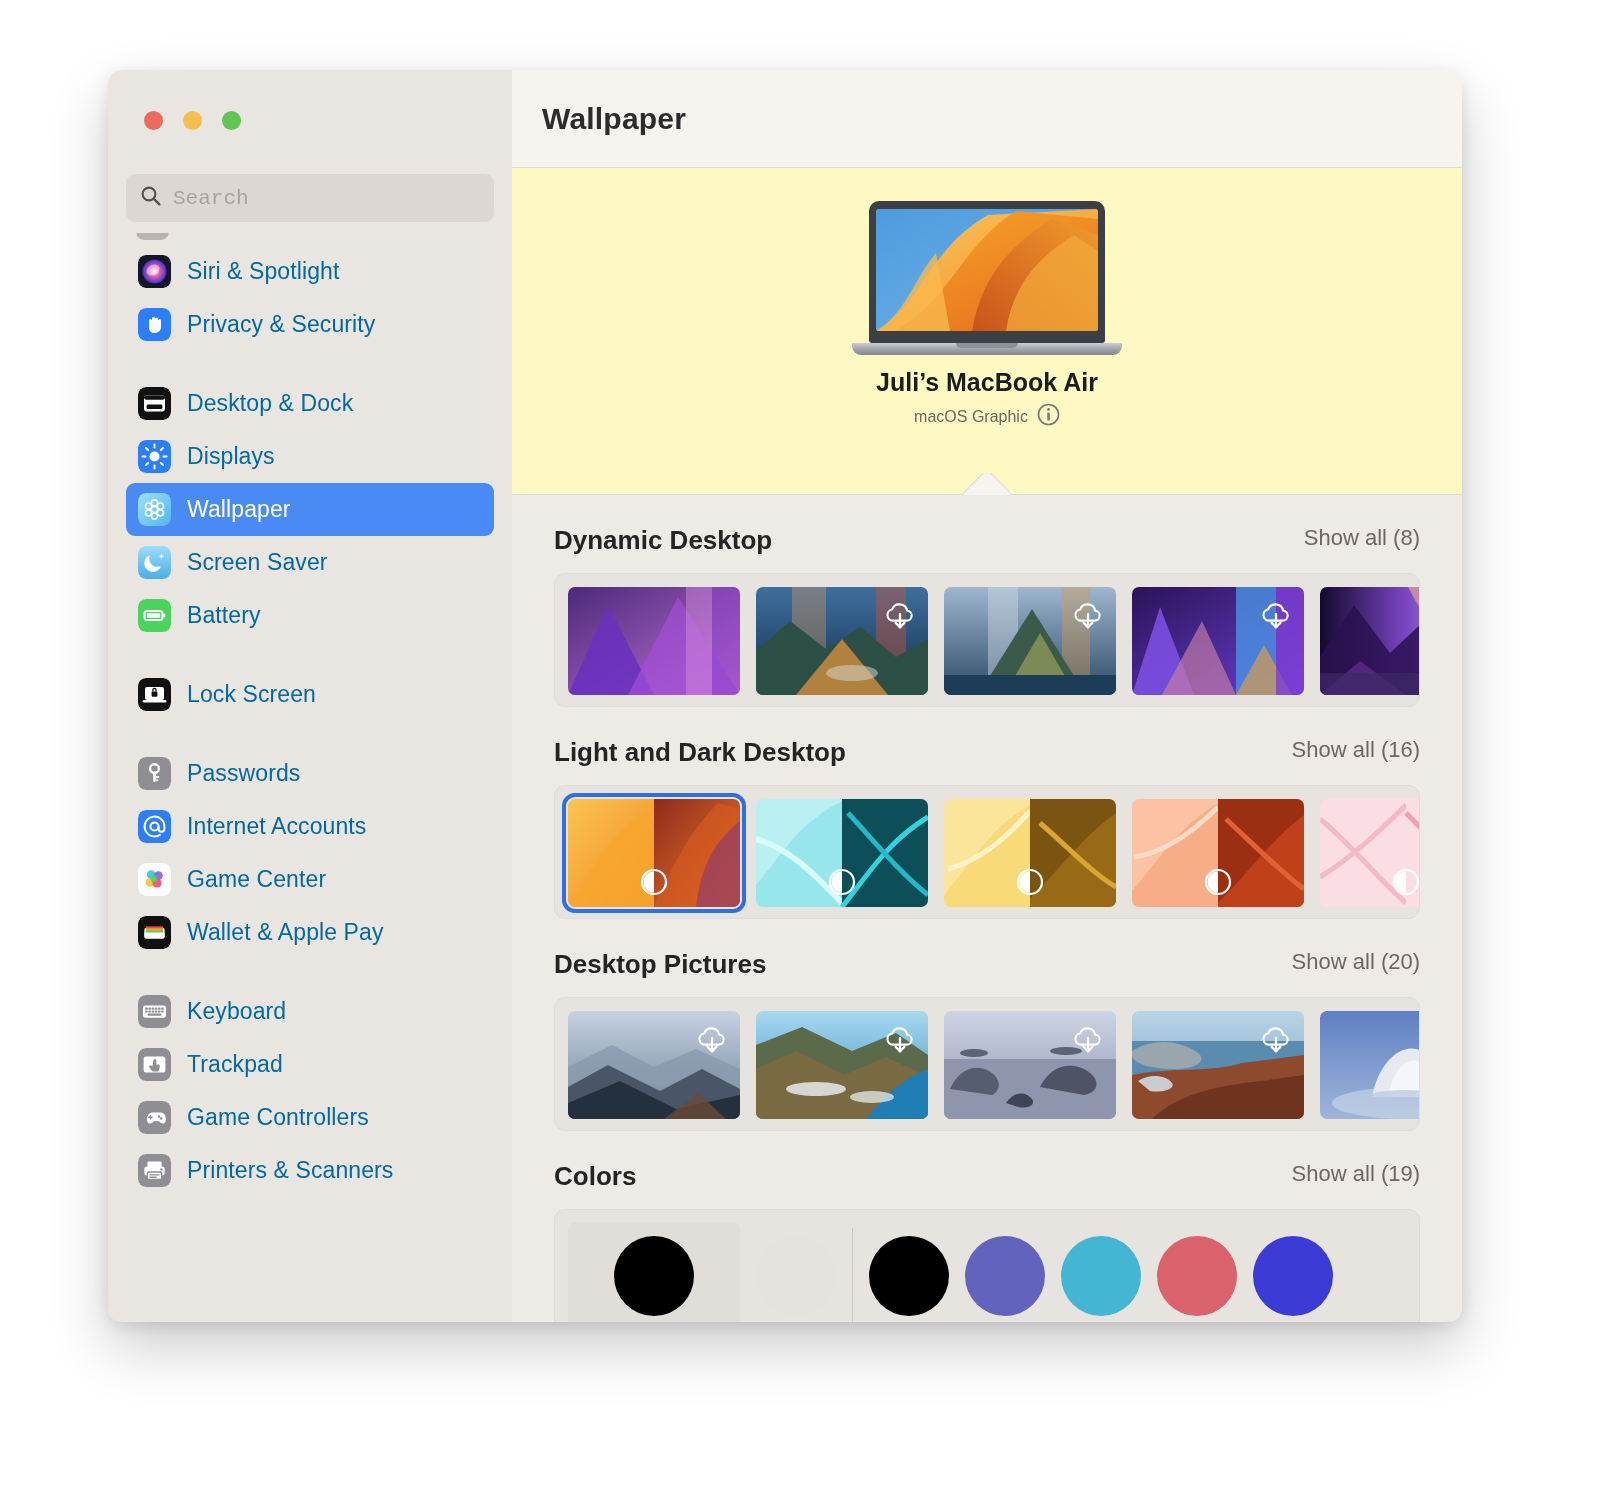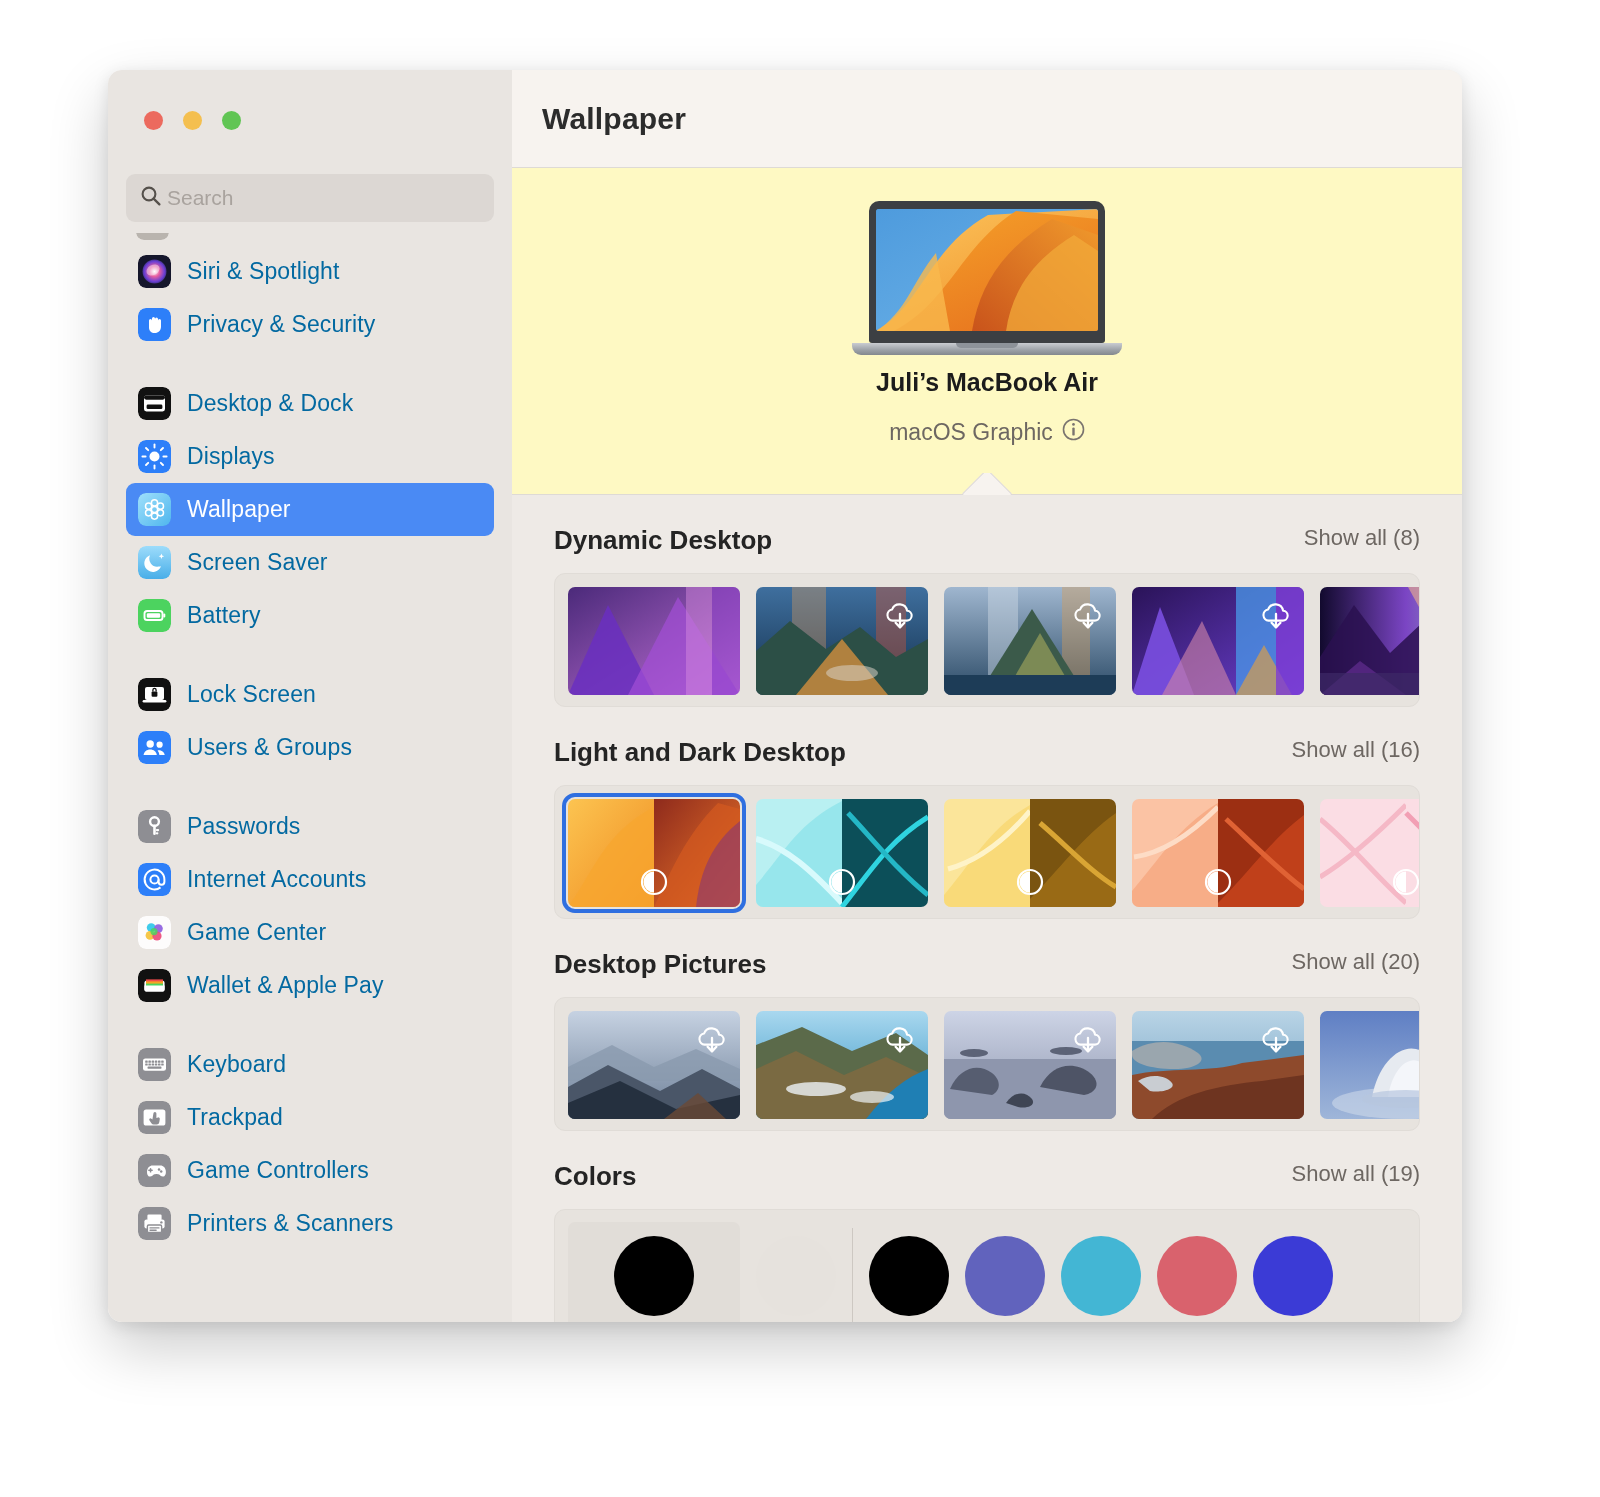--- a/index.html
+++ b/index.html
@@ -38,22 +38,22 @@
 
   .searchwrap {
     position:absolute; top:104px; left:18px;
     width:368px; height:48px;
     background:#dcd7d3; border-radius:9px;
     display:flex; align-items:center; padding:0 14px;
   }
   .searchwrap svg { flex:0 0 auto; }
   .searchwrap input {
     border:0; outline:0; background:transparent;
-    font-family:Liberation Sans, sans-serif;
-    font-size:21px; color:#0f172a; margin-left:5px; width:100%;
+    font-family:Liberation Mono, monospace;
+    font-size:21px; color:#0f172a; margin-left:11px; width:100%;
   }
   .searchwrap input::placeholder { color:#a9a39e; }
 
   .navscroll {
     position:absolute; top:163px; left:0; right:0; bottom:0;
     overflow:hidden;
   }
   .navinner { padding: 0 18px; }
   .cut { height: 12px; overflow:hidden; position:relative; }
   .cut .ic { position:absolute; top:-26px; left:10px; }
@@ -93,21 +93,21 @@
     width:62px; height:22px; overflow:hidden;
   }
   .notch:before{
     content:""; position:absolute; left:50%; top:3px;
     width:34px; height:34px; background:#f7f3ef;
     border-left:1px solid #dedad5; border-top:1px solid #dedad5;
     transform:translateX(-50%) rotate(45deg);
   }
 
   .device-name { font-size:25px; font-weight:bold; color:#1c1c1c; margin-top:13px; }
-  .device-sub { font-size:23px; color:#6d6762; margin-top:21px; display:flex; align-items:center; gap:9px; }
+  .device-sub { font-size:16px; color:#6d6762; margin-top:6px; display:flex; align-items:center; gap:9px; }
 
   
   .laptop { width:270px; position:relative; }
   .lid {
     width:236px; margin:0 auto;
     background:#3c3f43; border-radius:10px 10px 3px 3px;
     padding:8px 7px 12px 7px;
   }
   .screen {
     width:100%; height:122px; border-radius:3px; overflow:hidden; position:relative;
@@ -307,32 +307,20 @@
               <span class="ic">
                 <svg width="33" height="33" viewBox="0 0 33 33">
                   <rect width="33" height="33" rx="8" fill="#111111"></rect>
                   <rect x="7" y="9" width="19" height="13" rx="2" fill="#ffffff"></rect>
                   <rect x="4.6" y="22" width="23.8" height="2.6" rx="1.3" fill="#ffffff"></rect>
                   <rect x="13.6" y="13.4" width="5.8" height="5.4" rx="1.1" fill="#111111"></rect>
                   <path d="M14.9 13.4v-1.5a1.6 1.6 0 0 1 3.2 0v1.5" fill="none" stroke="#111111" stroke-width="1.3"></path>
                 </svg>
               </span>
               <span class="nav-label">Lock Screen</span>
-            </div>
-            <div class="nav-item">
-              <span class="ic">
-                <svg width="33" height="33" viewBox="0 0 33 33">
-                  <rect width="33" height="33" rx="8" fill="#2d7ff9"></rect>
-                  <circle cx="12.2" cy="13" r="3.7" fill="#ffffff"></circle>
-                  <circle cx="21.6" cy="13.7" r="3.1" fill="#ffffff"></circle>
-                  <path d="M5.6 24c.4-3.5 3.2-5.6 6.6-5.6s6.2 2.1 6.6 5.6z" fill="#ffffff"></path>
-                  <path d="M19.6 19.4c2.9-.5 6.6 1 7.1 4.6h-5.3c-.2-1.8-.8-3.3-1.8-4.6z" fill="#ffffff"></path>
-                </svg>
-              </span>
-              <span class="nav-label">Users &amp; Groups</span>
             </div>
             <div class="gap"></div>
             <div class="nav-item">
               <span class="ic">
                 <svg width="33" height="33" viewBox="0 0 33 33">
                   <rect width="33" height="33" rx="8" fill="#8e8e93"></rect>
                   <circle cx="16.5" cy="11.6" r="4.4" fill="none" stroke="#ffffff" stroke-width="2.4"></circle>
                   <rect x="15.2" y="14.6" width="2.6" height="10.4" rx="1.3" fill="#ffffff"></rect>
                   <rect x="17.8" y="19" width="3.4" height="2.2" rx="1.1" fill="#ffffff"></rect>
                   <rect x="17.8" y="22.2" width="2.6" height="2.2" rx="1.1" fill="#ffffff"></rect>

